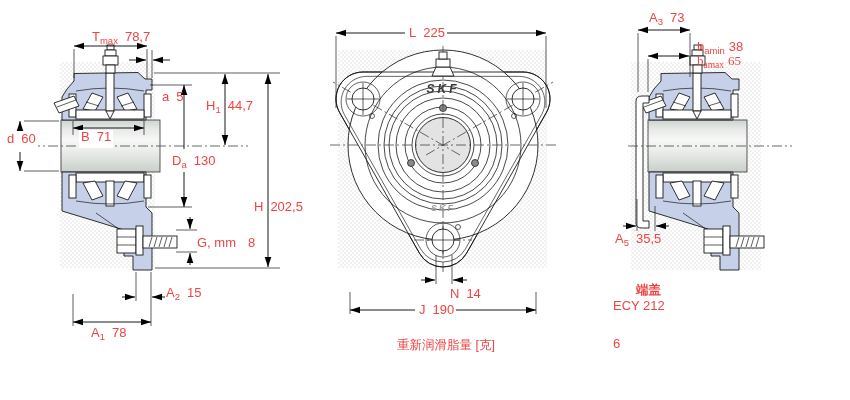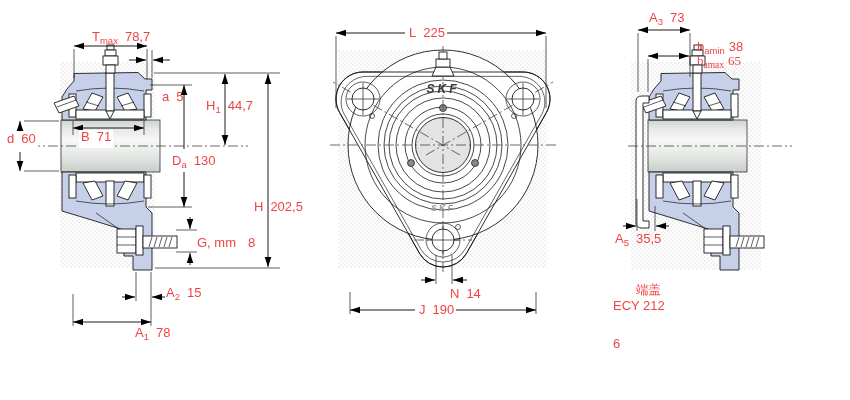--- a/index.html
+++ b/index.html
@@ -5,21 +5,21 @@
   html,body{margin:0;padding:0;background:#fff;}
   #stage{position:relative;width:850px;height:400px;background:#fff;overflow:hidden;
          font-family:"Liberation Sans",sans-serif;}
   #drawing{position:absolute;left:0;top:0;}
   .lbl{position:absolute;font-size:13px;line-height:14px;color:#ef4444;white-space:nowrap;}
   .lbl sub{font-size:9.5px;vertical-align:-3px;}
   .val{margin-left:7px;}
   .val.g12{margin-left:12px;}
   .val.g14{margin-left:4px;}
   .bg{background:#fff;padding:0 2px;}
-  .bold{font-weight:normal;padding-left:23px;}
+  .bold{font-weight:bold;padding-left:23px;}
   .small-cn{font-size:12.5px;}
   
   .ln{stroke:#1a1a1a;stroke-width:0.9;fill:none;}
   .thin{stroke:#1a1a1a;stroke-width:0.7;fill:none;}
   .fillw{fill:#ffffff;stroke:#1a1a1a;stroke-width:0.9;}
   .blue{fill:#c6d0e8;stroke:#1a1a1a;stroke-width:0.9;}
   .dim{stroke:#000;stroke-width:0.9;fill:none;}
   .cl{stroke:#444;stroke-width:0.8;stroke-dasharray:10 3 2 3;fill:none;}
   .ring{stroke:#1a1a1a;stroke-width:0.8;fill:none;}
   .logo-top{font-family:"Liberation Sans",sans-serif;font-style:italic;font-weight:bold;
@@ -253,28 +253,29 @@
 
   <div class="lbl" style="left:92px;top:30px;"><span>T</span><sub>max</sub><span class="val">78,7</span></div>
   <div class="lbl" style="left:162px;top:49px;margin-top:41px;"><span>a</span><sub></sub><span class="val">5</span></div>
   <div class="lbl" style="left:206px;top:99px;"><span>H</span><sub>1</sub><span class="val">44,7</span></div>
   <div class="lbl bg" style="left:5px;top:132px;"><span>d</span><sub></sub><span class="val">60</span></div>
   <div class="lbl bg" style="left:79px;top:130px;"><span>B</span><sub></sub><span class="val">71</span></div>
   <div class="lbl bg" style="left:170px;top:154px;"><span>D</span><sub>a</sub><span class="val">130</span></div>
   <div class="lbl" style="left:254px;top:200px;"><span>H</span><sub></sub><span class="val">202,5</span></div>
   <div class="lbl" style="left:197px;top:236px;"><span>G, mm</span><sub></sub><span class="val g12">8</span></div>
   <div class="lbl" style="left:166px;top:286px;"><span>A</span><sub>2</sub><span class="val">15</span></div>
-  <div class="lbl" style="left:91px;top:326px;margin-left:44px;"><span>A</span><sub>1</sub><span class="val">78</span></div>
+  <div class="lbl" style="left:91px;top:326px;"><span>A</span><sub>1</sub><span class="val">78</span></div>
 
   <div class="lbl bg" style="left:407px;top:26px;"><span>L</span><sub></sub><span class="val">225</span></div>
   <div class="lbl" style="left:423px;top:287px;margin-left:27px;"><span>N</span><sub></sub><span class="val">14</span></div>
   <div class="lbl bg" style="left:417px;top:303px;"><span>J</span><sub></sub><span class="val">190</span></div>
 
   <div class="lbl" style="left:649px;top:11px;"><span>A</span><sub>3</sub><span class="val">73</span></div>
   <div class="lbl" style="left:697px;top:40px;"><span>b</span><sub>amin</sub><span class="val g14">38</span></div>
   <div class="lbl" style="left:697px;top:54px;font-family:Liberation Serif, serif;"><span>b</span><sub>amax</sub><span class="val g14">65</span></div>
   <div class="lbl" style="left:615px;top:232px;"><span>A</span><sub>5</sub><span class="val">35,5</span></div>
 
   <div class="lbl bold small-cn" style="left:613px;top:283px;">端盖</div>
   <div class="lbl" style="left:613px;top:299px;">ECY 212</div>
+  <div class="lbl small-cn" style="left:397px;top:338px;">重新润滑脂量 [克]</div>
   <div class="lbl" style="left:613px;top:337px;">6</div>
 
 </div>
 
 </body></html>

